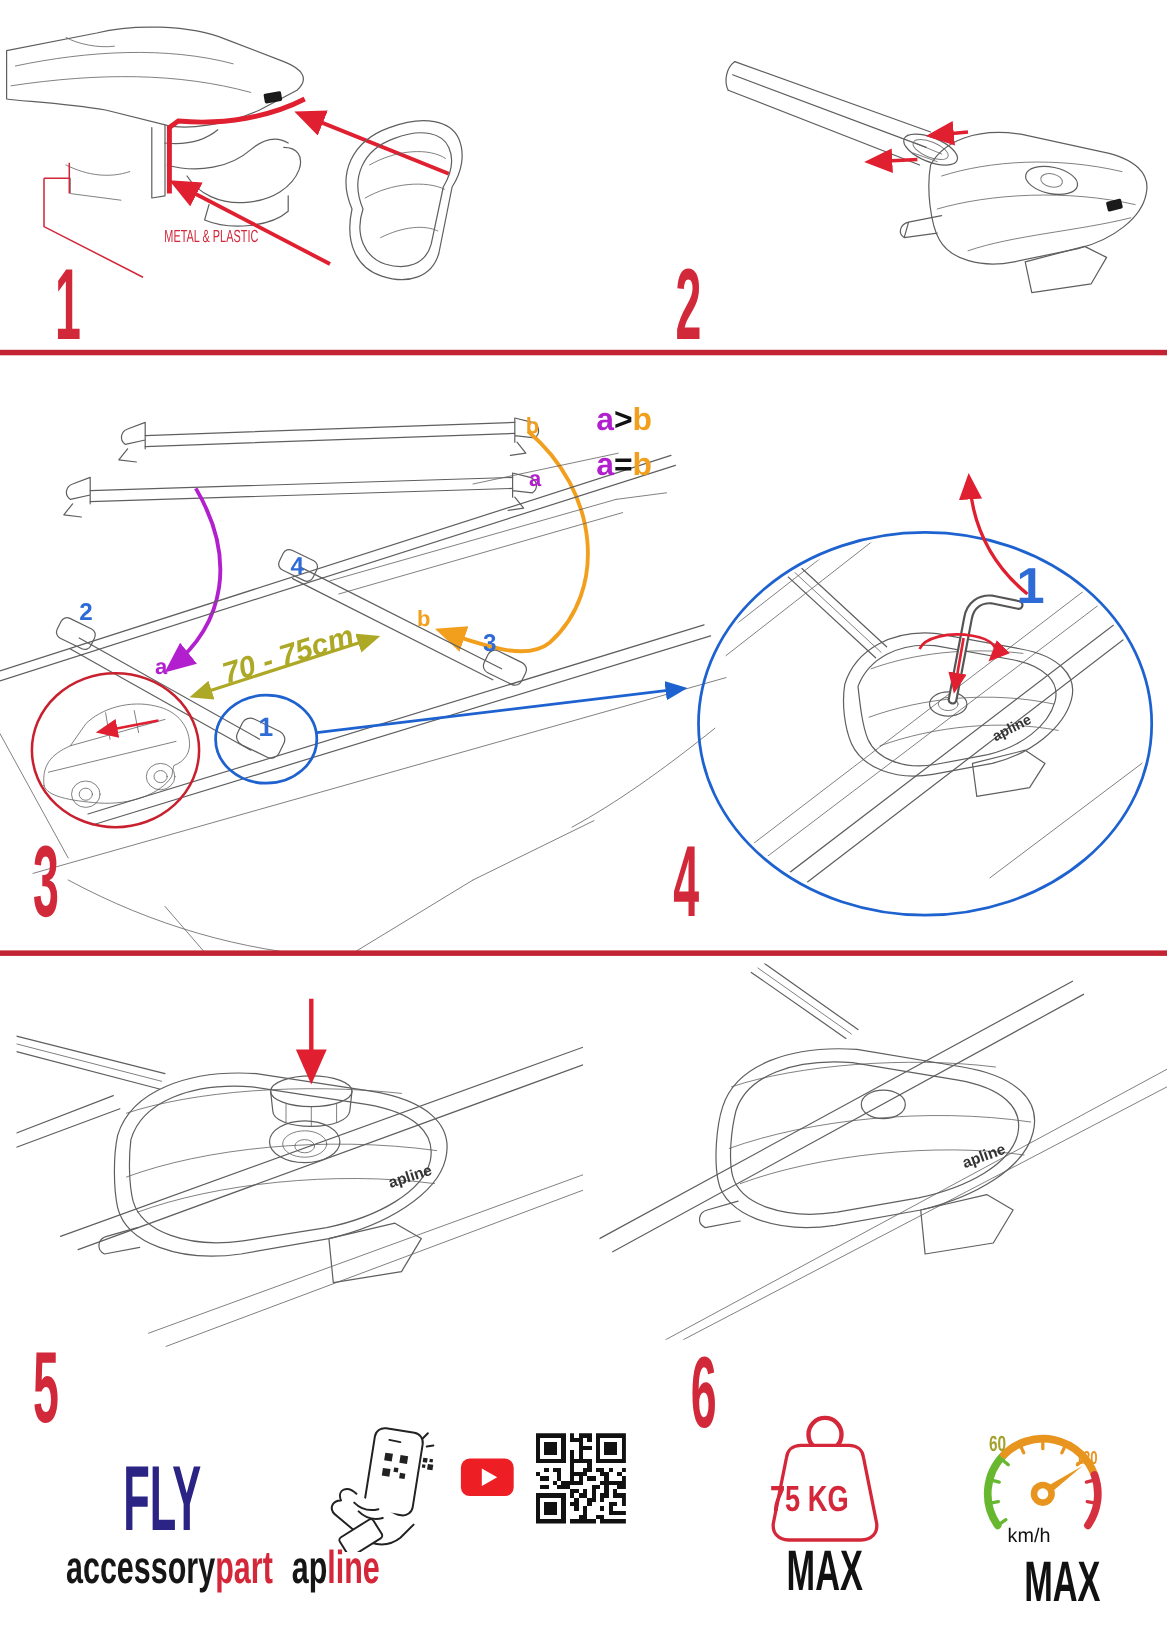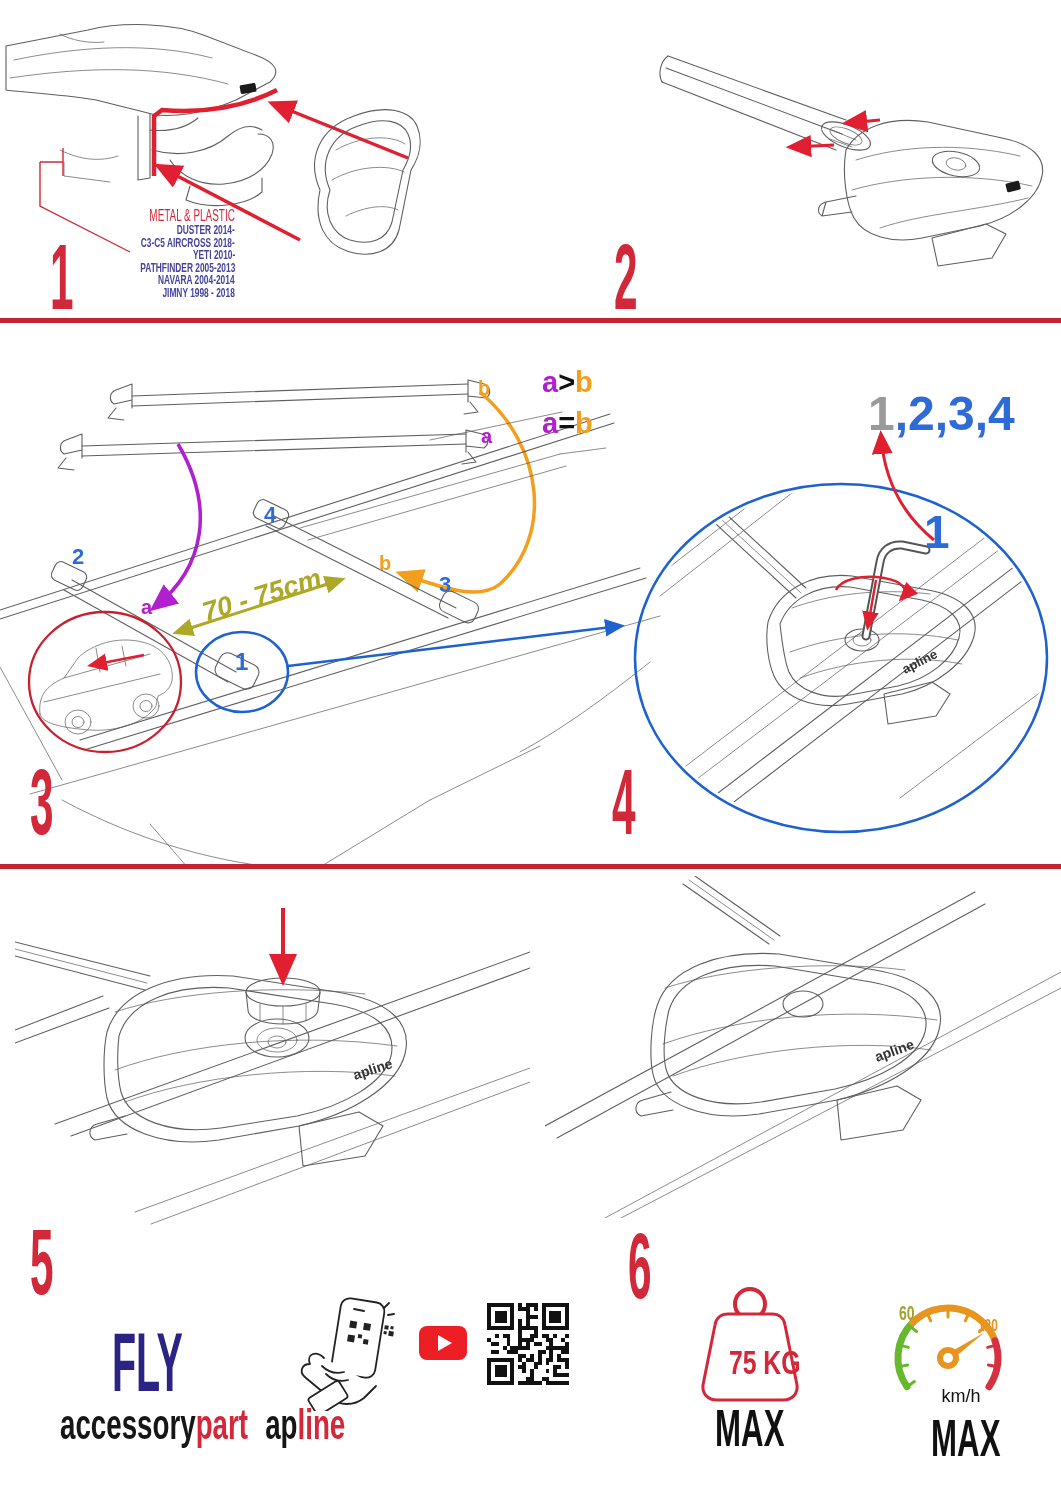--- a/index.html
+++ b/index.html
@@ -104,28 +104,20 @@
       <rect x="1006" y="182" width="14" height="9" rx="1.5" transform="rotate(-14 1013 186)" fill="#1a1a1a"></rect>
       <line class="st-red" stroke-width="3.2" x1="880" y1="120" x2="848" y2="123" marker-end="url(#arr-red)"></line>
       <line class="st-red" stroke-width="3.2" x1="834" y1="145" x2="792" y2="147" marker-end="url(#arr-red)"></line>
     </g>
   </svg>
 
   <div class="abs" style="left:60px;top:208px;width:175px;text-align:right">
     <div style="color:var(--step_red,#d2293a);font-weight:400;font-size:16px;line-height:16px">
       <span class="cx" style="transform-origin:right center">METAL &amp; PLASTIC</span>
     </div>
-    <div class="models">
-      <span class="cx" style="transform-origin:right center">DUSTER 2014-</span><br>
-      <span class="cx" style="transform-origin:right center">C3-C5 AIRCROSS 2018-</span><br>
-      <span class="cx" style="transform-origin:right center">YETI 2010-</span><br>
-      <span class="cx" style="transform-origin:right center">PATHFINDER 2005-2013</span><br>
-      <span class="cx" style="transform-origin:right center">NAVARA 2004-2014</span><br>
-      <span class="cx" style="transform-origin:right center">JIMNY 1998 - 2018</span>
-    </div>
   </div>
 
   <div class="num" style="left:50px;top:243px">1</div>
   <div class="num" style="left:614px;top:243px">2</div>
 
   <div class="divider" style="top:318px"></div>
 
   <svg class="abs" style="left:0;top:322px" width="1061" height="546" viewBox="0 0 1061 546">
 
     <g>
@@ -213,23 +205,20 @@
   <div class="lbl orange-t" style="left:478px;top:377px;font-size:20px">b</div>
   <div class="lbl purple-t" style="left:481px;top:425px;font-size:20px">a</div>
   <div class="lbl blue-t" style="left:72px;top:544px;font-size:22px">2</div>
   <div class="lbl blue-t" style="left:264px;top:502px;font-size:22px">4</div>
   <div class="lbl blue-t" style="left:439px;top:572px;font-size:22px">3</div>
   <div class="lbl orange-t" style="left:379px;top:552px;font-size:20px">b</div>
   <div class="lbl purple-t" style="left:141px;top:596px;font-size:20px">a</div>
   <div class="lbl blue-t" style="left:235px;top:648px;font-size:24px">1</div>
   <div class="lbl olive-t" style="left:178px;top:580px;width:168px;text-align:center;font-size:27px;font-style:italic;transform:rotate(-17deg)">70 - 75cm</div>
 
-  <div class="lbl" style="left:868px;top:386px;font-size:48px">
-    <span class="gray-t">1</span><span class="blue-t">,2,3,4</span>
-  </div>
   <div class="lbl blue-t" style="left:924px;top:505px;font-size:46px">1</div>
 
   <div class="num" style="left:30px;top:768px">3</div>
   <div class="num" style="left:612px;top:768px">4</div>
 
   <div class="divider" style="top:864px"></div>
 
   <svg class="abs" style="left:15px;top:880px" width="515" height="350" viewBox="0 0 515 350">
     <path class="sk" d="M0,150 L88,116 M0,163 L94,128"></path>
     <path class="sk" d="M0,62 L135,96 M0,76 L130,110"></path>
@@ -445,21 +434,21 @@
         <rect x="18" y="20" width="1" height="1"></rect>
         <rect x="19" y="20" width="1" height="1"></rect>
         <rect x="20" y="20" width="1" height="1"></rect>
       </g>
   </svg>
 
   <svg class="abs" style="left:680px;top:1280px" width="140" height="130" viewBox="0 0 140 130">
     <circle cx="70" cy="24" r="15" fill="none" style="stroke:var(--brand_red,#d4283a)" stroke-width="4"></circle>
     <path d="M48,34 L92,34 C99,34 104,38 105,45 L117,105 C118,114 112,120 103,120 L37,120 C28,120 22,114 23,105 L35,45 C36,38 41,34 48,34 Z" fill="#fff" style="stroke:var(--brand_red,#d4283a)" stroke-width="3"></path>
   </svg>
-  <div class="lbl" style="left:688px;top:1344px;width:124px;text-align:right;color:var(--brand_red,#d4283a);font-size:33px">
+  <div class="lbl" style="left:688px;top:1344px;width:124px;text-align:left;color:var(--brand_red,#d4283a);font-size:33px">
     <span class="cx" style="transform:scaleX(.75);transform-origin:center">75 KG</span>
   </div>
   <div class="lbl" style="left:688px;top:1398px;width:124px;text-align:center;color:#111;font-size:52px">
     <span class="cx" style="transform:scaleX(.6);transform-origin:center">MAX</span>
   </div>
 
   <svg class="abs" style="left:883px;top:1292px" width="130" height="120" viewBox="0 0 130 120">
     <g fill="none" stroke-width="7" stroke-linecap="round">
       <path d="M24,94.7 A50 50 0 0 1 29.6,30.6" style="stroke:var(--speed_green,#67b82f)"></path>
       <path d="M29.6,30.6 A50 50 0 0 1 112,48.9" style="stroke:var(--speed_orange,#e8951f)"></path>
@@ -476,18 +465,18 @@
       <line x1="103.3" y1="33.9" x2="96.4" y2="39.6" style="stroke:var(--speed_orange,#e8951f)"></line>
       <line x1="113.3" y1="53.1" x2="104.6" y2="55.4" style="stroke:var(--speed_red,#d63140)"></line>
       <line x1="114.2" y1="74.7" x2="105.4" y2="73.1" style="stroke:var(--speed_red,#d63140)"></line>
     </g>
     <path d="M101,40.8 L67.3,69.3 L62.7,62.7 Z" style="fill:var(--speed_orange,#e8951f)"></path>
     <circle cx="65" cy="66" r="11" style="fill:var(--speed_orange,#e8951f)"></circle>
     <circle cx="65" cy="66" r="5" fill="#fff"></circle>
   </svg>
   <div class="lbl" style="left:899px;top:1302px;font-size:20px;color:var(--speed_60,#a3a22c)"><span class="cx" style="transform:scaleX(.7)">60</span></div>
   <div class="lbl" style="left:978px;top:1316px;font-size:17px;color:var(--speed_orange,#e8951f)"><span class="cx" style="transform:scaleX(.7)">120</span></div>
-  <div class="lbl" style="left:916px;top:1386px;width:90px;text-align:center;color:#111;font-size:18px;font-weight:400">km/h</div>
+  <div class="lbl" style="left:916px;top:1386px;width:90px;text-align:left;color:#111;font-size:18px;font-weight:400">km/h</div>
   <div class="lbl" style="left:908px;top:1408px;width:105px;text-align:center;color:#111;font-size:52px">
     <span class="cx" style="transform:scaleX(.6);transform-origin:center">MAX</span>
   </div>
 
 </div>
 
 </body></html>

